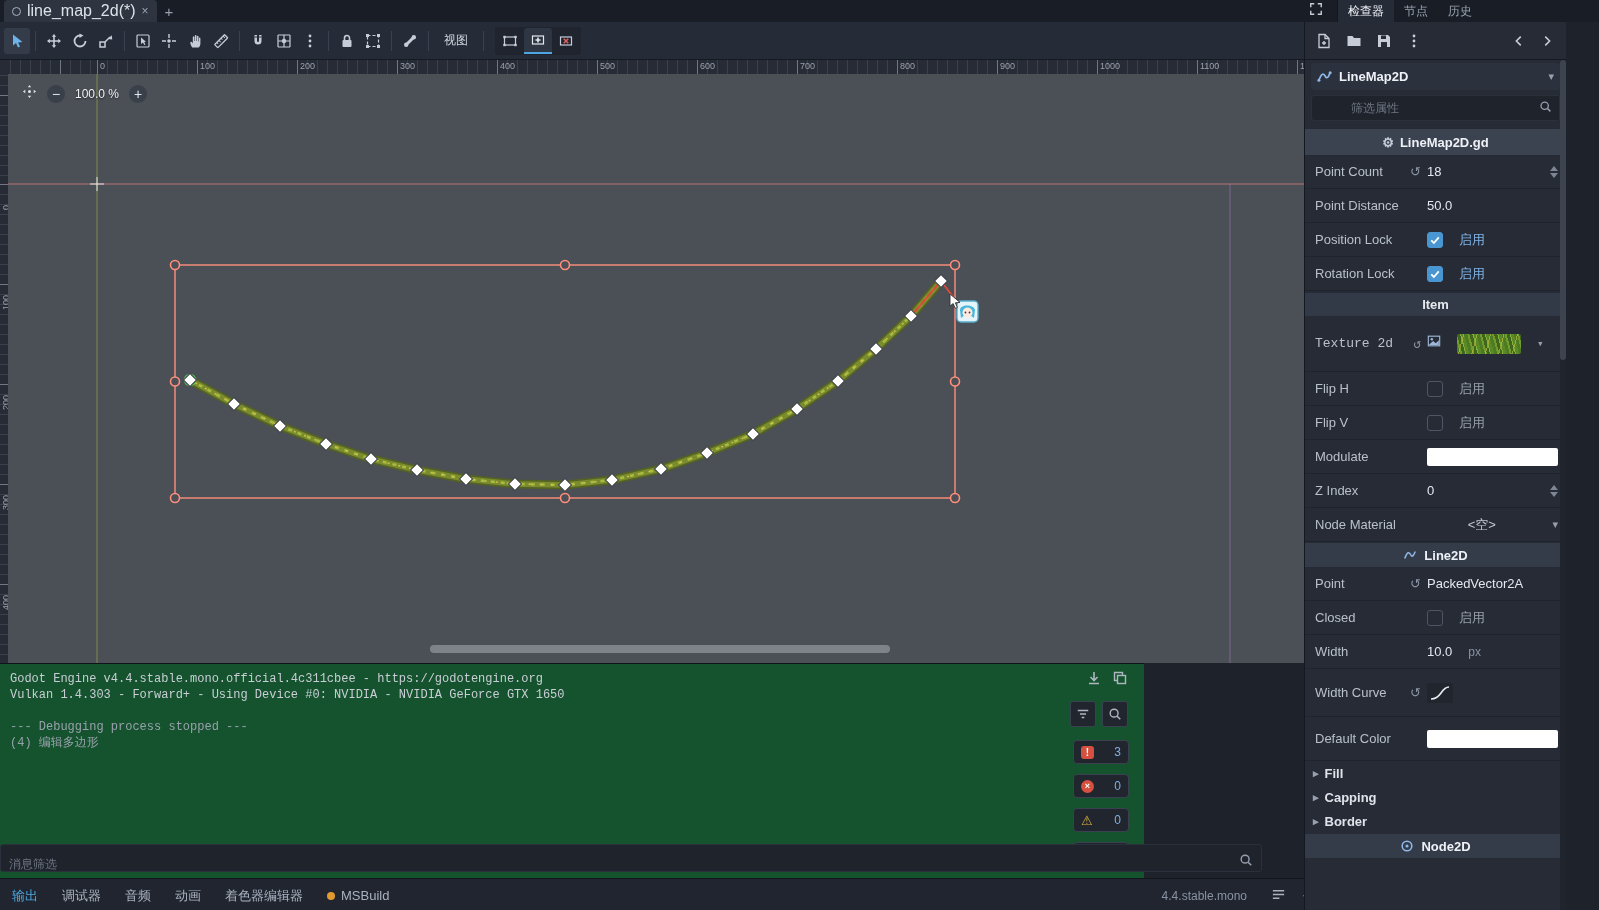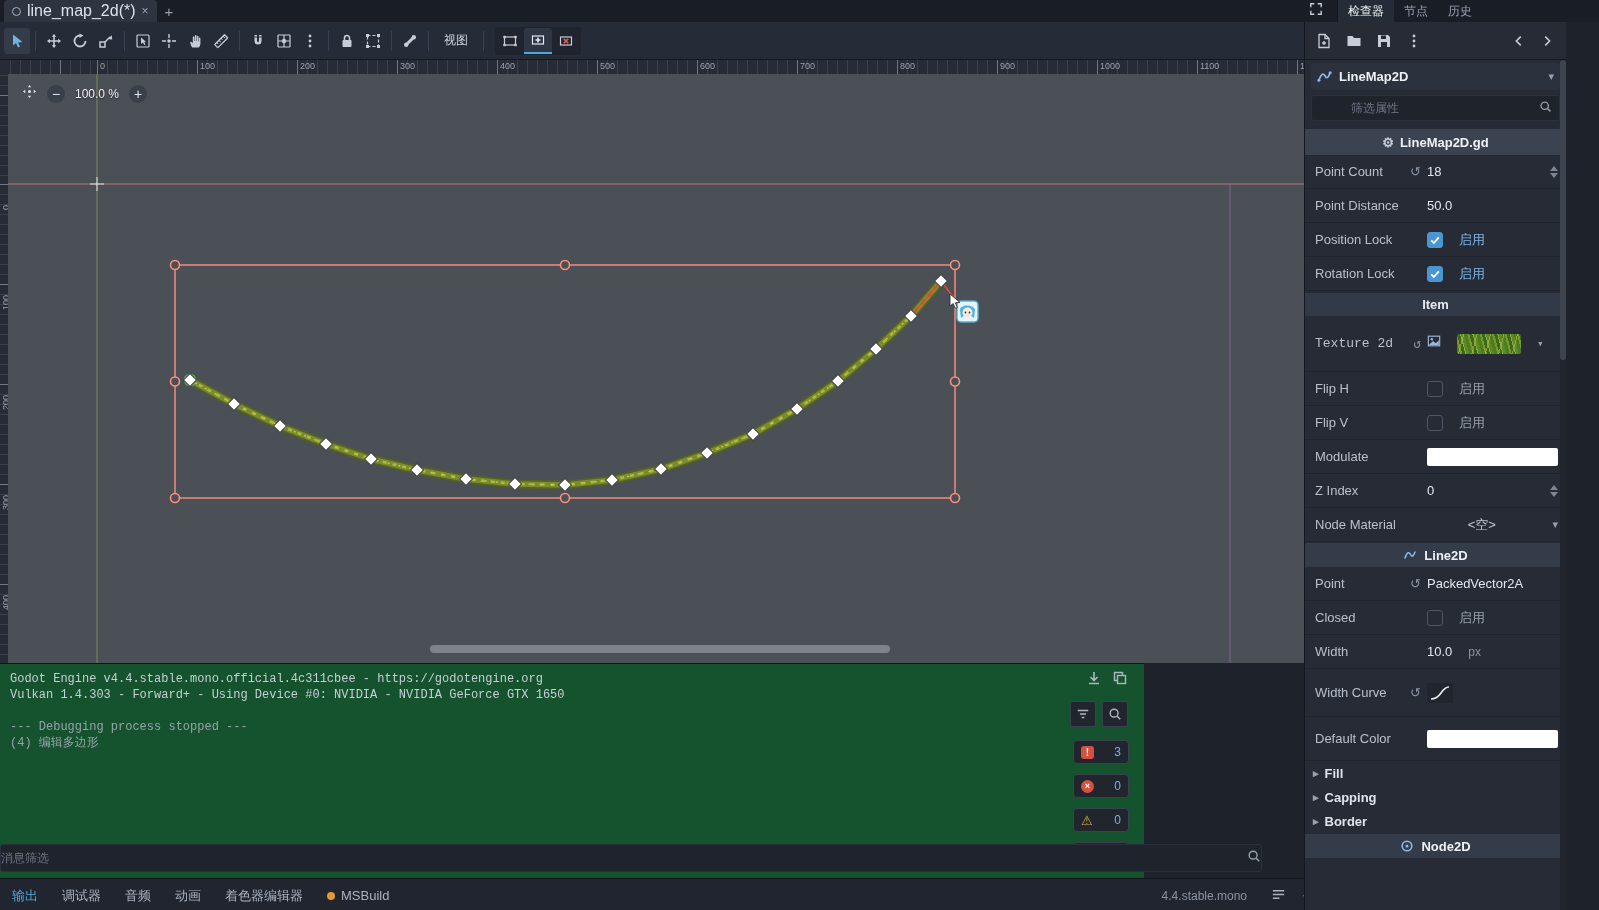--- a/index.html
+++ b/index.html
@@ -64,21 +64,21 @@
   .out-actions { position:absolute; right:16px; top:6px; display:flex; gap:10px; color:#aeb6c2; }
   .out-tools { position:absolute; right:16px; top:37px; display:flex; gap:6px; }
   .out-tool { width:26px; height:26px; border:1px solid #3a4150; background:#20252e; border-radius:3px; display:flex; align-items:center; justify-content:center; color:#aeb6c2; }
   .badges { position:absolute; right:15px; top:76px; display:flex; flex-direction:column; gap:10px; }
   .badge { width:56px; height:24px; border:1px solid #3a4150; background:#20252e; border-radius:4px; display:flex; align-items:center; padding:0 7px; gap:7px; }
   .badge .cnt { margin-left:auto; font-size:12px; color:#7fb0e0; }
   .bicon-err { width:13px; height:13px; background:#d65040; border-radius:3px; color:#fff; font-size:10px; font-weight:bold; display:flex; align-items:center; justify-content:center; }
   .bicon-errx { width:13px; height:13px; background:#d65040; border-radius:50%; color:#fff; font-size:9px; font-weight:bold; display:flex; align-items:center; justify-content:center; }
   .bicon-warn { color:#e0b341; font-size:13px; line-height:1; }
   .bicon-info { width:13px; height:13px; background:#6e7685; border-radius:50%; color:#fff; font-size:9px; font-weight:bold; font-style:italic; display:flex; align-items:center; justify-content:center; }
-  .filter-row { position:absolute; left:0; bottom:6px; width:1262px; height:28px; background:#1e232c; border:1px solid #2b313c; border-radius:3px; display:flex; align-items:center; padding:0 0; }
+  .filter-row { position:absolute; left:0; bottom:6px; width:1262px; height:28px; background:#1e232c; border:1px solid #2b313c; border-radius:3px; display:flex; align-items:flex-end; padding:0 8px; }
   .filter-row input { flex:1; background:transparent; border:none; outline:none; color:#dfe3ea; font-size:12px; font-family:"Liberation Sans",sans-serif; }
   .filter-row input::placeholder { color:#6f7683; }
   .filter-row .mag { color:#98a0ae; }
 
   
   .statusbar { position:absolute; left:0; top:878px; width:1337px; height:34px; background:#20252f; border-top:1px solid #12151c; display:flex; align-items:center; gap:24px; padding:0 12px; font-size:13px; }
   .sb-tab { color:#aab2c0; display:flex; align-items:center; gap:6px; }
   .sb-tab.active { color:#4da6e0; }
   .sb-dot { width:8px; height:8px; border-radius:50%; background:#e09a30; }
   .sb-version { margin-left:auto; color:#8a93a3; font-size:12px; }

